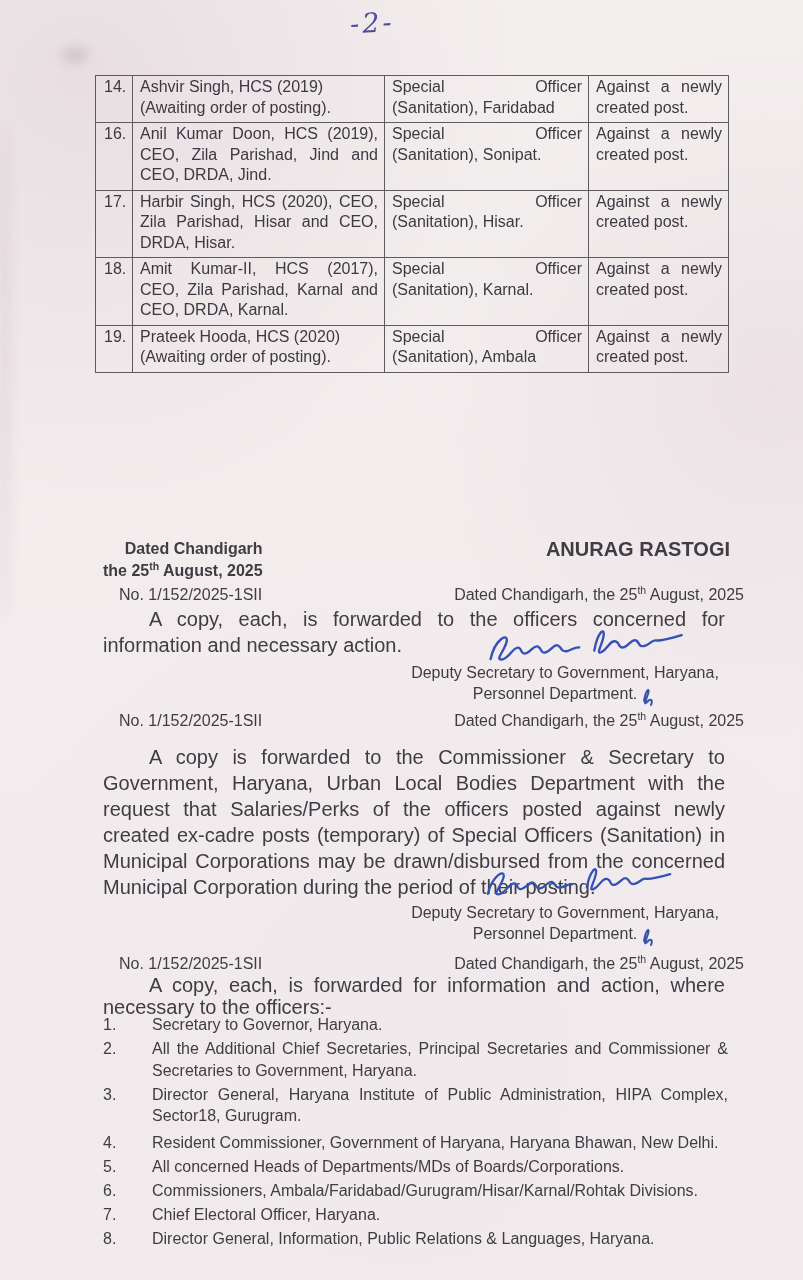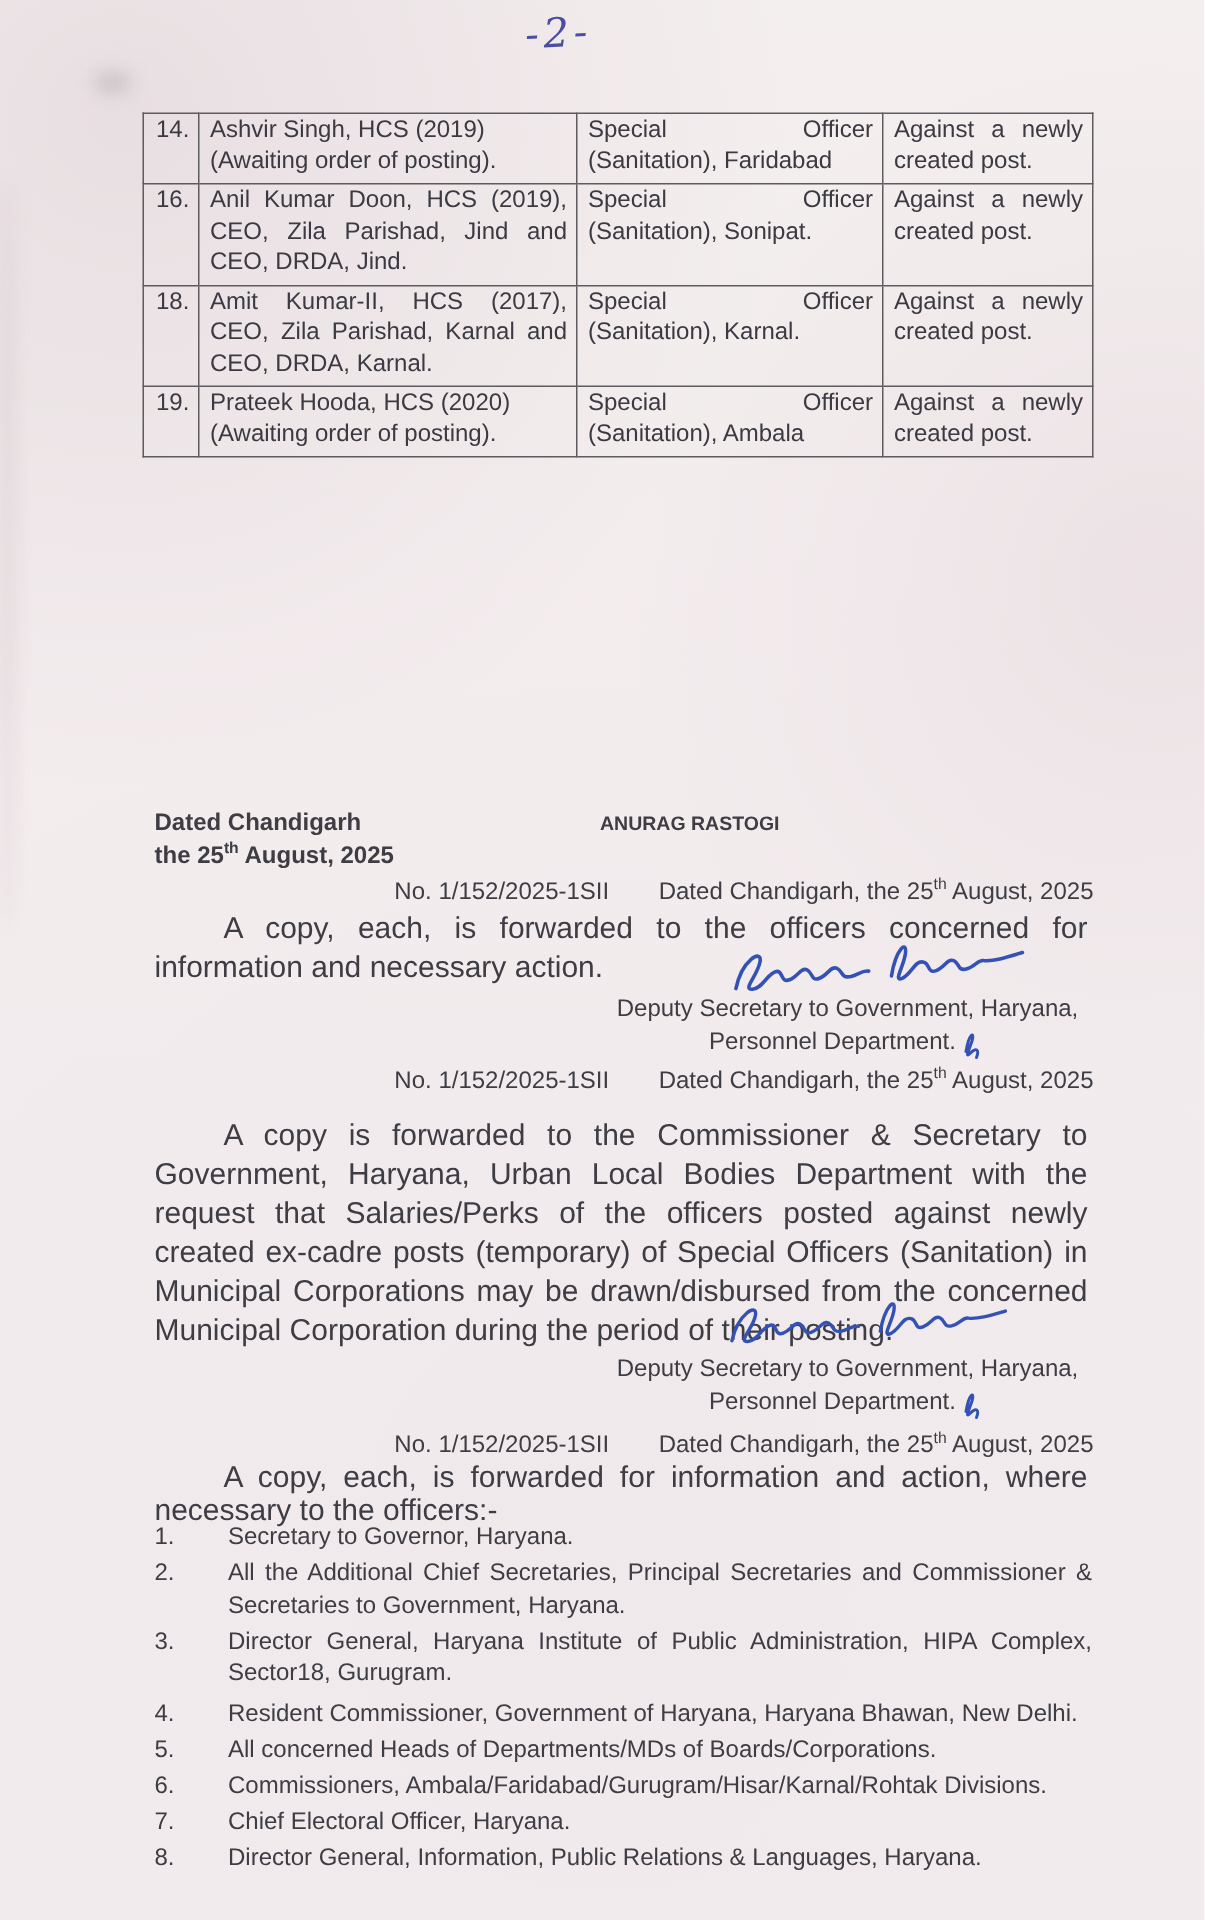--- a/index.html
+++ b/index.html
@@ -38,24 +38,24 @@
     border:1.6px solid #5c5b60;
     vertical-align:top;
     padding:1px 6px 4px 7px;
     text-align:justify;
   }
   table.posting td.sno{text-align:right;padding-left:8px;}
 
   .abs{position:absolute;}
   .sup{font-size:10.5px;vertical-align:super;line-height:0;}
 
-  .signing-left{left:103px;top:538px;font-weight:bold;font-size:16px;line-height:22px;}
-  .signing-right{left:400px;top:538px;width:330px;text-align:left;font-weight:bold;font-size:13px;line-height:22px;}
-
-  .refline{left:96px;width:633px;display:flex;justify-content:flex-end;font-size:16px;gap:33px;}
+  .signing-left{left:103px;top:538px;font-weight:bold;font-size:16px;line-height:22px;text-align:right;}
+  .signing-right{left:400px;top:538px;width:330px;text-align:right;font-weight:bold;font-size:20px;line-height:22px;}
+
+  .refline{left:111px;width:633px;display:flex;justify-content:space-between;font-size:16px;gap:33px;}
   .refline .ref{padding-left:8px;}
 
   .para{
     left:103px;width:622px;font-size:20px;line-height:26px;
     text-align:justify;text-indent:46px;
   }
   .signatory{left:400px;width:330px;text-align:center;font-size:16px;line-height:21px;}
   .sig-svg{overflow:visible;}
   .hmark{display:inline-block;vertical-align:-8px;margin-left:2px;}
 
@@ -88,20 +88,26 @@
           <td>Special Officer (Sanitation), Faridabad</td>
           <td>Against a newly created post.</td>
         </tr>
         <tr>
           <td class="sno">16.</td>
           <td>Anil Kumar Doon, HCS (2019), CEO, Zila Parishad, Jind and CEO, DRDA, Jind.</td>
           <td>Special Officer (Sanitation), Sonipat.</td>
           <td>Against a newly created post.</td>
         </tr>
         <tr>
+          <td class="sno">17.</td>
+          <td>Harbir Singh, HCS (2020), CEO, Zila Parishad, Hisar and CEO, DRDA, Hisar.</td>
+          <td>Special Officer (Sanitation), Hisar.</td>
+          <td>Against a newly created post.</td>
+        </tr>
+        <tr>
           <td class="sno">18.</td>
           <td>Amit Kumar-II, HCS (2017), CEO, Zila Parishad, Karnal and CEO, DRDA, Karnal.</td>
           <td>Special Officer (Sanitation), Karnal.</td>
           <td>Against a newly created post.</td>
         </tr>
         <tr>
           <td class="sno">19.</td>
           <td>Prateek Hooda, HCS (2020)<br>(Awaiting order of posting).</td>
           <td>Special Officer (Sanitation), Ambala</td>
           <td>Against a newly created post.</td>

